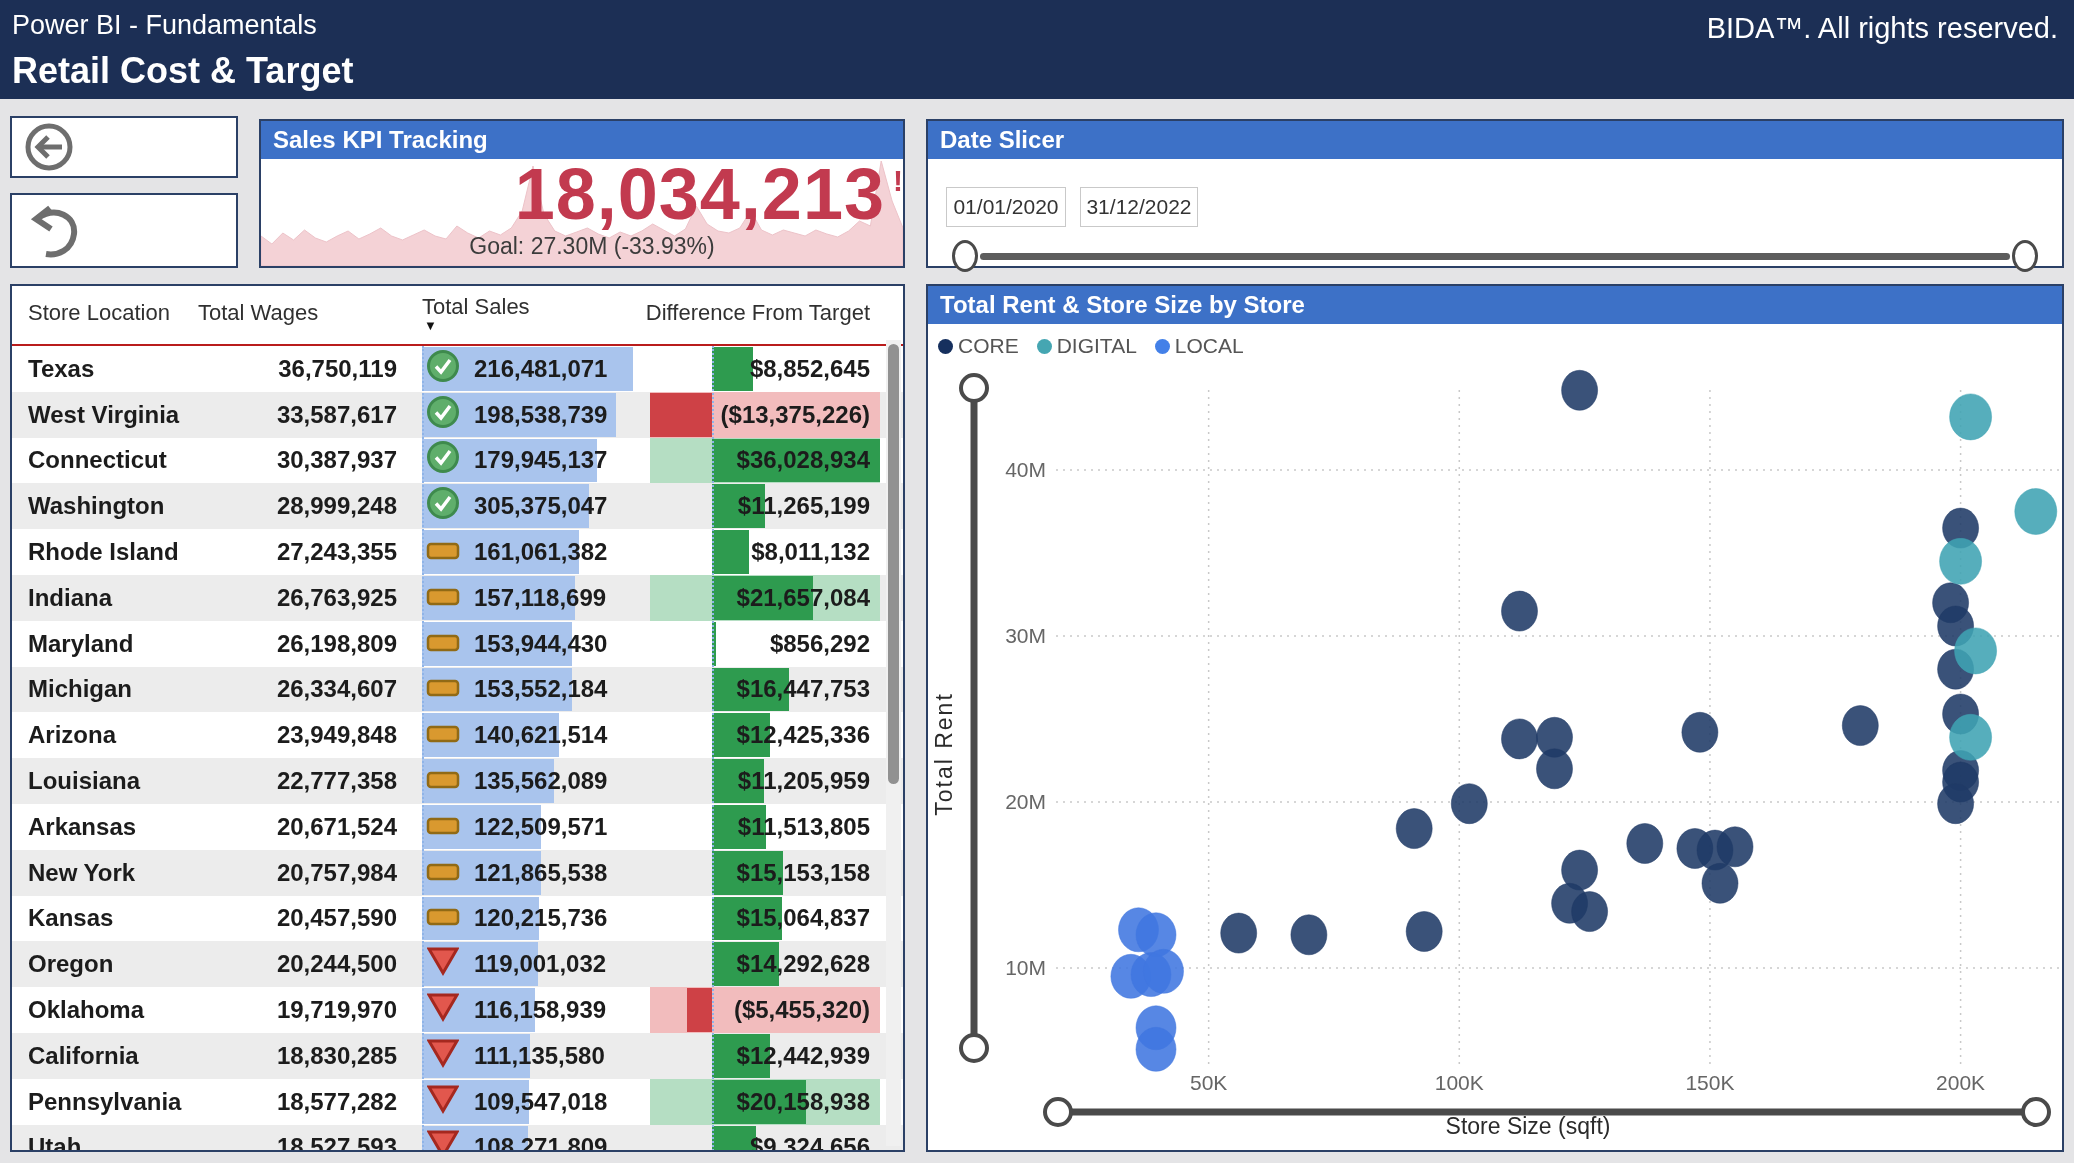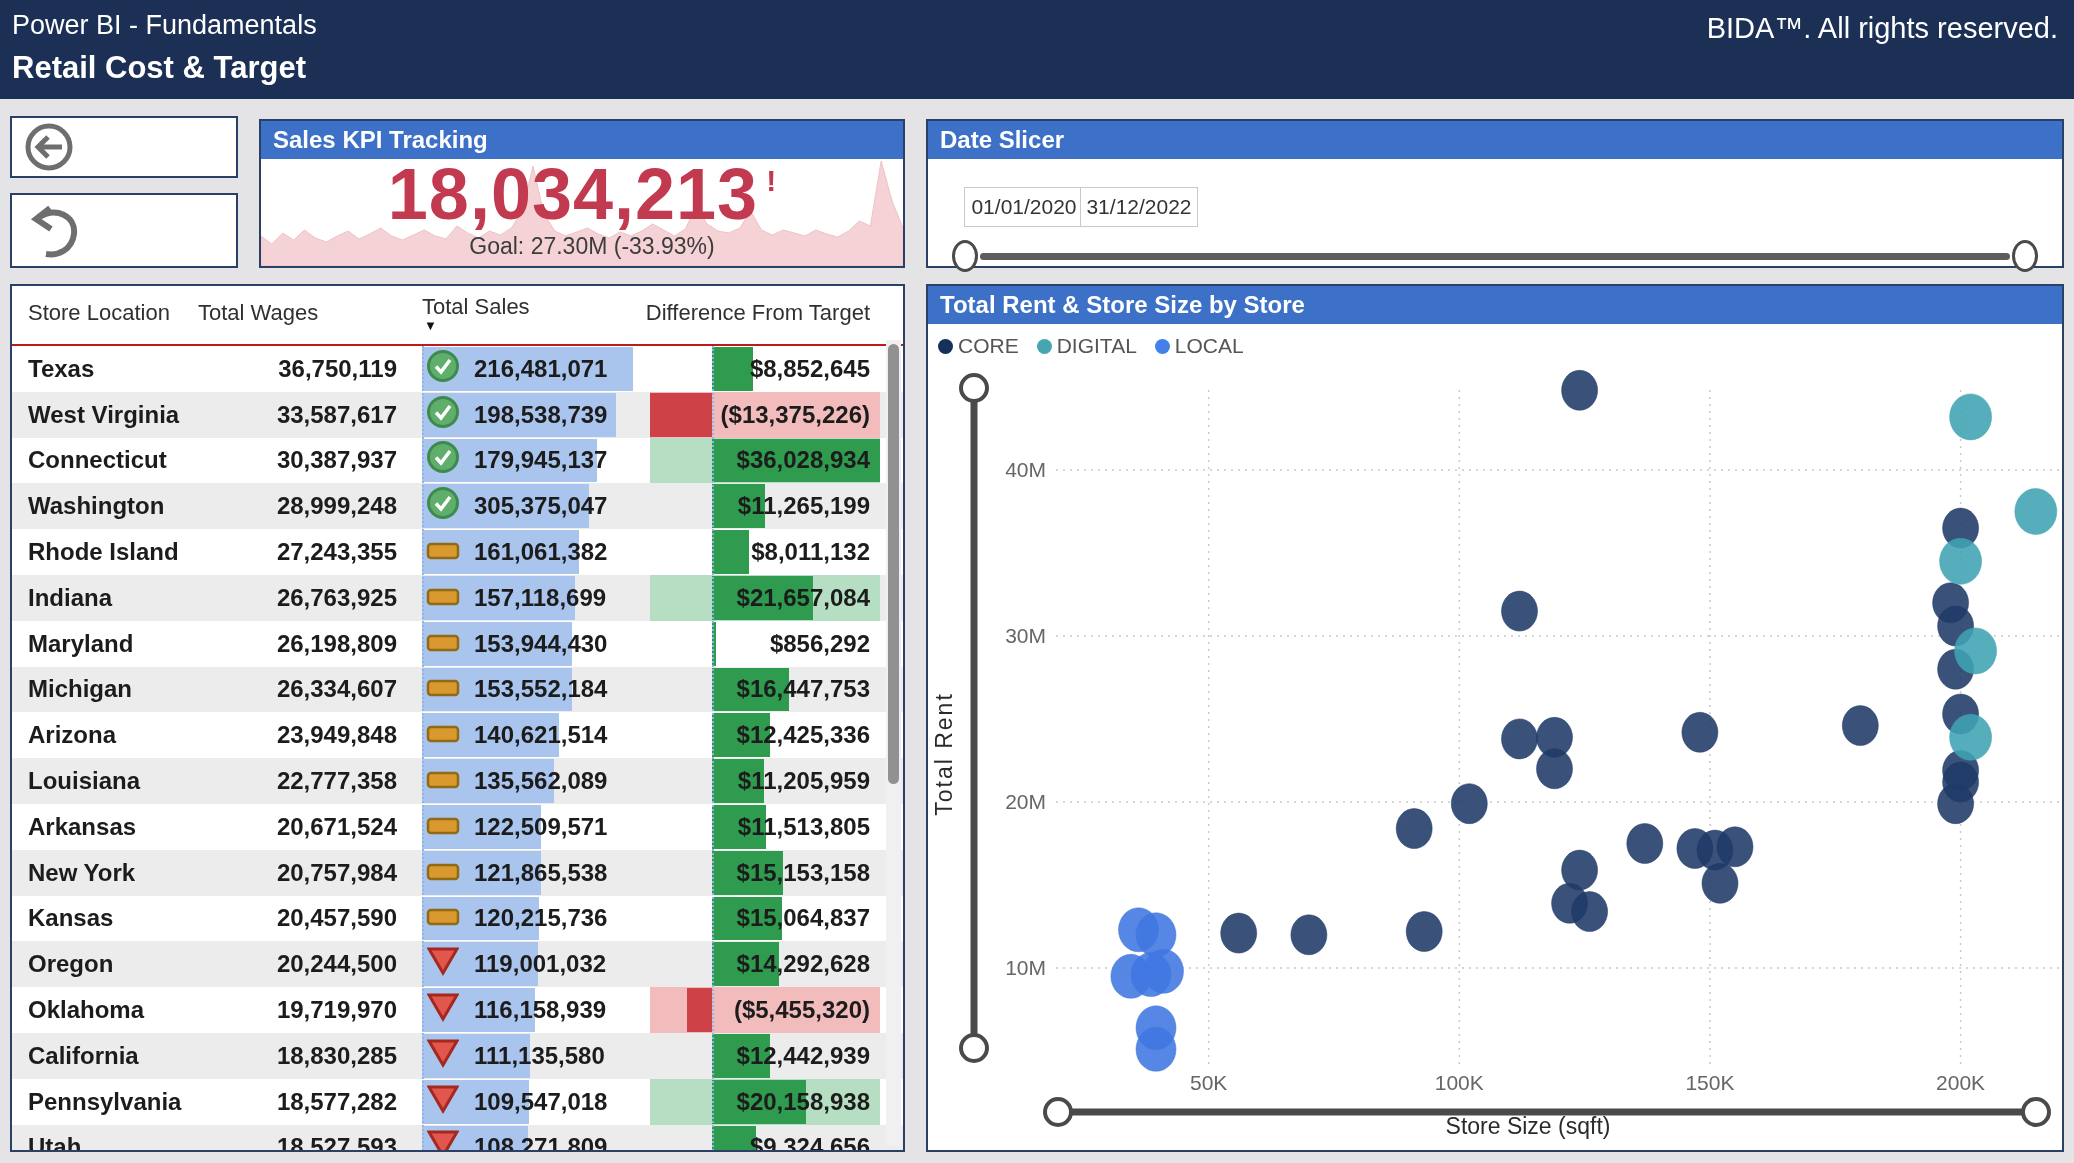--- a/index.html
+++ b/index.html
@@ -2,46 +2,46 @@
 <html><head>
 <meta charset="utf-8">
 <style>
   * { margin:0; padding:0; box-sizing:border-box; }
   html,body { width:2074px; height:1163px; }
   body { font-family:"Liberation Sans", sans-serif; background:#e4e4e6; position:relative; overflow:hidden; }
 
   
   .topbar { position:absolute; left:0; top:0; width:2074px; height:99px; background:#1c2f55; color:#fff; }
   .topbar .app-title { position:absolute; left:12px; top:10px; font-size:27px; font-weight:400; }
-  .topbar .page-title { position:absolute; left:12px; top:50px; font-size:31px; font-weight:700; }
+  .topbar .page-title { position:absolute; left:12px; top:50px; font-size:36px; font-weight:700; }
   .topbar .rights { position:absolute; right:16px; top:12px; font-size:29px; }
 
   
   .panel { position:absolute; background:#fff; border:2px solid #2b4066; }
   .panel-titlebar { height:38px; background:#3d71c7; color:#fff; font-size:24px; font-weight:700; line-height:38px; padding-left:12px; }
 
   
   .navbtn { position:absolute; background:#fff; border:2px solid #2b4066; cursor:pointer; }
   #back-btn { left:10px; top:116px; width:228px; height:62px; }
   #undo-btn { left:10px; top:193px; width:228px; height:75px; }
   .navbtn svg { position:absolute; left:10px; top:50%; transform:translateY(-50%); }
 
   
   #kpi-card { left:259px; top:119px; width:646px; height:149px; }
   .kpi-body { position:relative; width:100%; height:107px; overflow:hidden; }
   #kpi-spark { position:absolute; left:0; bottom:0; width:642px; height:107px; }
-  .kpi-valueline { position:absolute; left:0; top:-6px; width:100%; text-align:center; }
+  .kpi-valueline { position:absolute; left:0; top:-6px; width:100%; text-align:right; }
   .kpi-value { font-size:72px; font-weight:700; color:#c23a4f; letter-spacing:1px; }
   .kpi-alert { font-size:30px; font-weight:700; color:#c23a4f; vertical-align:28px; margin-left:8px; }
   .kpi-goal { position:absolute; left:0; top:74px; width:100%; text-align:center; font-size:23px; color:#3c3c3c;padding-left:20px; }
 
   
   #date-card { left:926px; top:119px; width:1138px; height:149px; }
   .date-box { position:absolute; top:28px; height:40px; background:#fff; border:1px solid #c9c9c9; font-size:21px; color:#333; line-height:38px; text-align:center; }
-  #date-start { left:36px; width:120px; }
+  #date-start { left:18px; width:120px; }
   #date-end { left:152px; width:118px; }
   .slider-track { position:absolute; left:52px; right:52px; top:94px; height:7px; background:#5d5d5d; border-radius:4px; }
   .slider-handle { position:absolute; top:81px; width:26px; height:32px; background:#fff; border:3px solid #4a4a4a; border-radius:50%; cursor:pointer; }
   .slider-handle.left { left:24px; } .slider-handle.right { right:24px; }
 
   
   #table-card { left:10px; top:284px; width:895px; height:868px; overflow:hidden; }
   .thead { position:relative; height:60px; border-bottom:2px solid #b91c1c; font-size:22px; color:#303030; }
   .thead .h-loc { position:absolute; left:16px; top:14px; }
   .thead .h-wages { position:absolute; left:186px; top:14px; }

